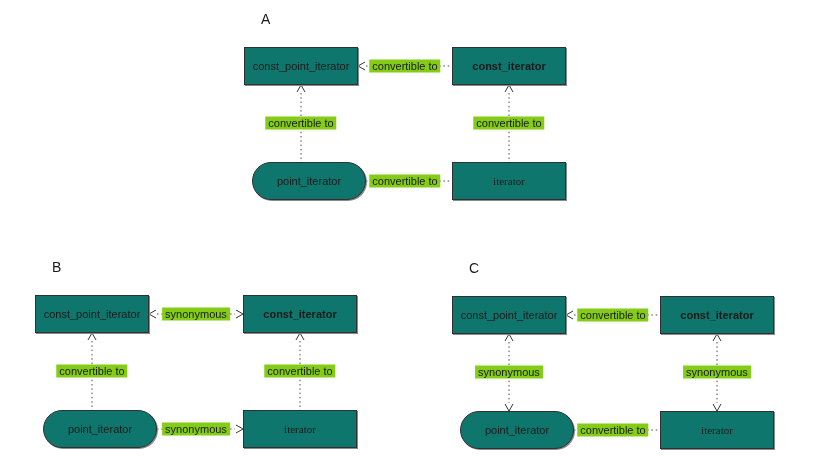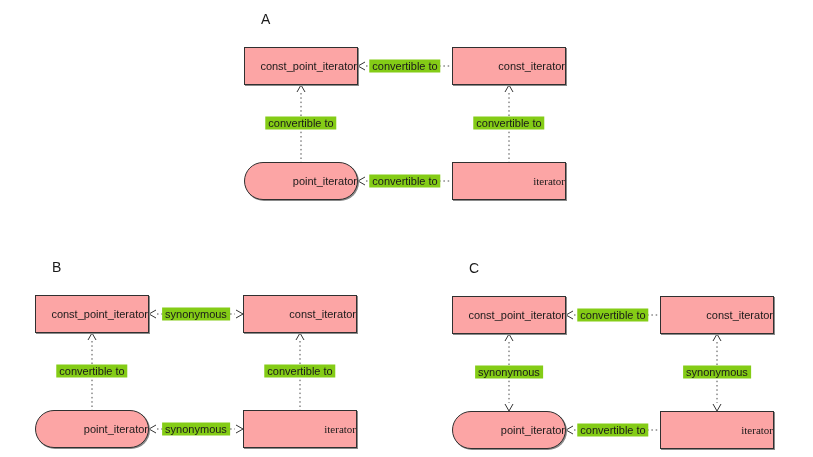--- a/index.html
+++ b/index.html
@@ -28,30 +28,30 @@
     color: #1a1a1a;
     line-height: 15px;
   }
   .node {
     position: absolute;
     width: 114px;
     height: 38px;
     box-sizing: border-box;
     border: 1px solid #303030;
     box-shadow: 1px 1px 0 #8a8a8a;
-    background: #fca5a5;
+    background: #0f766e;
     font-size: 11px;
-    text-align: right;
+    text-align: center;
     line-height: 36px;
     white-space: nowrap;
     overflow: hidden;
   }
   .node.tl { left: 0px;   top: 35px; }
-  .node.tr { left: 208px; top: 35px; }
-  .node.bl { left: 0px;   top: 150px; border-radius: 19px; }
+  .node.tr { left: 208px; top: 35px; font-weight: bold; }
+  .node.bl { left: 8px;   top: 150px; border-radius: 19px; }
   .node.br { left: 208px; top: 150px; font-family: Liberation Serif, serif; }
   .edges {
     position: absolute;
     left: 0; top: 0;
     width: 330px;
     height: 195px;
   }
   .edges path.dots {
     stroke: #4a4a4a;
     stroke-width: 1;

